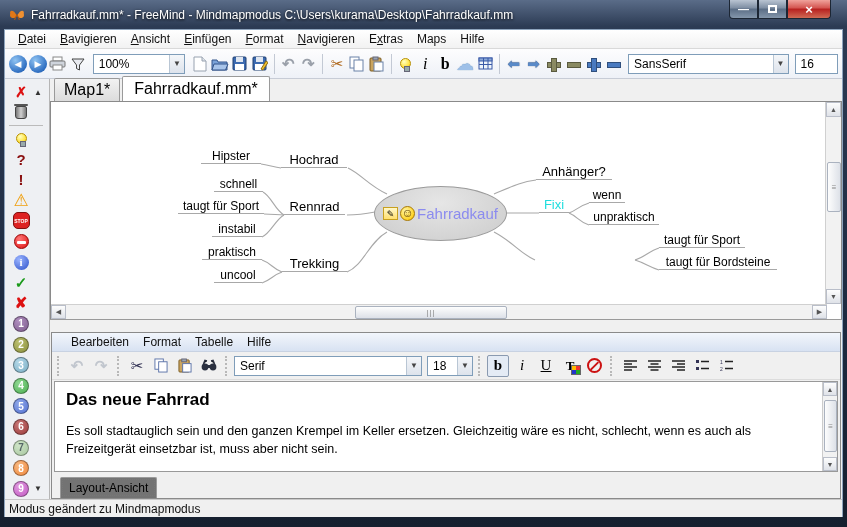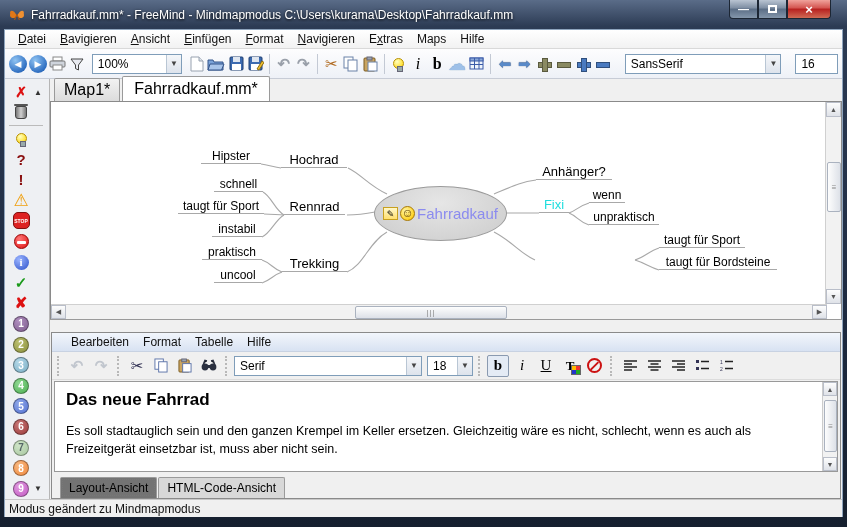--- a/index.html
+++ b/index.html
@@ -266,21 +266,21 @@
         </span>
       <span class="tbtn">
           <span class="cross" style="color:#8a8a62;"></span>
         </span>
       <span class="tbtn">
           <span class="cross plus" style="color:#4a7ac0;"></span>
         </span>
       <span class="tbtn">
           <span class="cross" style="color:#4a7ac0;"></span>
         </span>
-      <div class="combo" style="width:196px; margin:0 12px;">
+      <div class="combo" style="width:196px; margin:0 4px;">
         <span>SansSerif</span>
         <span class="arrowbox">▼</span>
       </div>
       <div class="sizefield">
         <span>16</span>
       </div>
     </div>
 
     <div class="appbody">
 
@@ -550,21 +550,20 @@
             </div>
             <div class="nvsb">
               <div class="sbtn" style="position:absolute; top:0; left:0; width:14px;">▲</div>
               <div class="vthumb" style="top:18px; height:52px; width:13px;">≡</div>
               <div class="sbtn" style="position:absolute; bottom:0; left:0; width:14px;">▼</div>
             </div>
           </div>
 
           <div class="viewtabs">
             <span class="vtab active">Layout-Ansicht</span>
-            <span class="vtab">HTML-Code-Ansicht</span>
           </div>
         </div>
       </div>
     </div>
 
     <div class="statusbar">
       <span>Modus geändert zu Mindmapmodus</span>
     </div>
   </div>
 </div>

